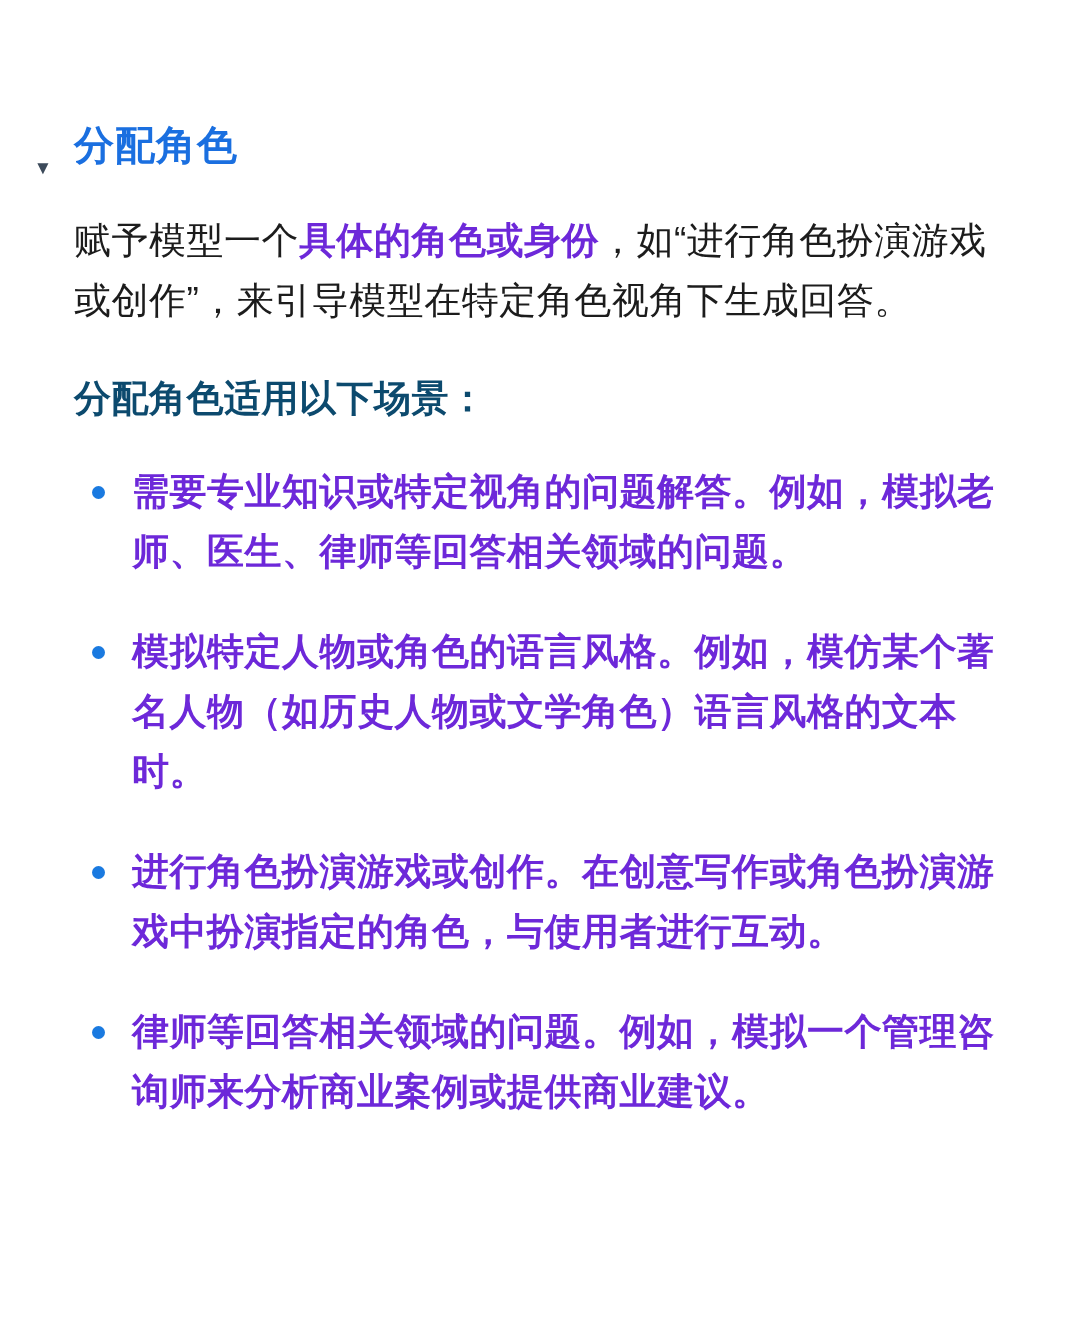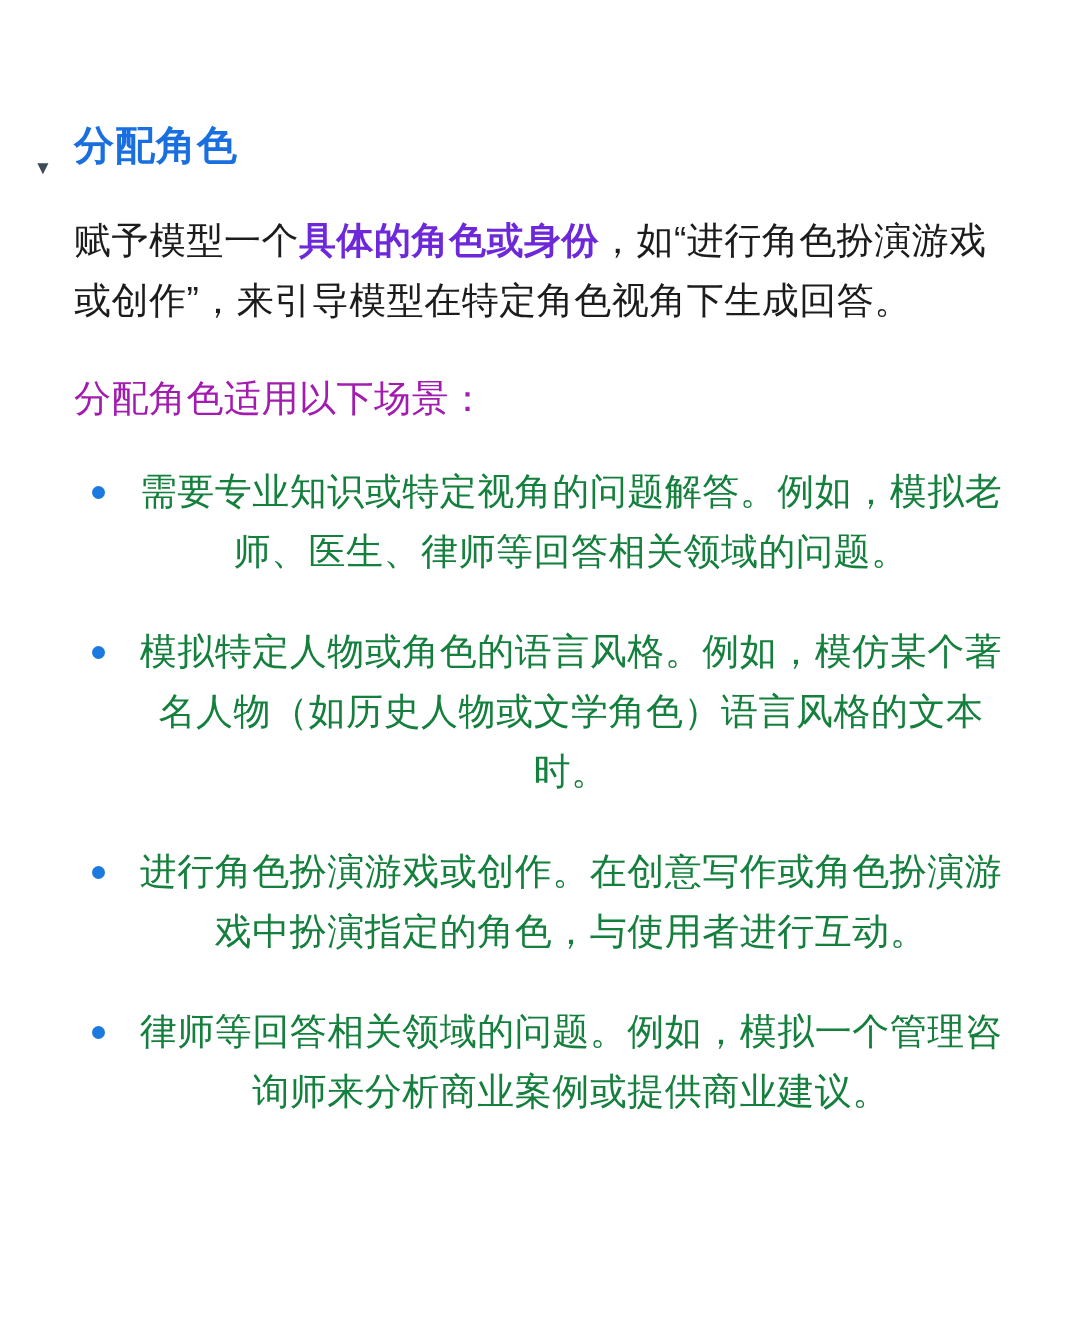--- a/index.html
+++ b/index.html
@@ -60,39 +60,38 @@
   }
   .hl {
     color: #6d28d9;
     font-weight: bold;
   }
   p.lead {
     font-size: 37px;
     line-height: 1.6;
     margin: 0 0 34px 0;
     letter-spacing: 0.5px;
-    font-weight: 400;
-    color: #a21caf;
+    font-weight: 700;
+    color: #0c4a6e;
   }
   
   ul.bullets {
     list-style: none;
     margin: 0;
     padding: 0;
   }
   ul.bullets > li {
     position: relative;
     padding-left: 58px;
     margin-bottom: 40px;
     font-size: 37px;
     line-height: 1.62;
     letter-spacing: 0.5px;
-    font-weight: 400;
-    color: #15803d;
-    text-align: center;
+    font-weight: 700;
+    color: #6d28d9;
   }
   ul.bullets > li:last-child {
     margin-bottom: 0;
   }
   .dot {
     position: absolute;
     left: 18px;
     top: 24px;
     width: 13px;
     height: 13px;

